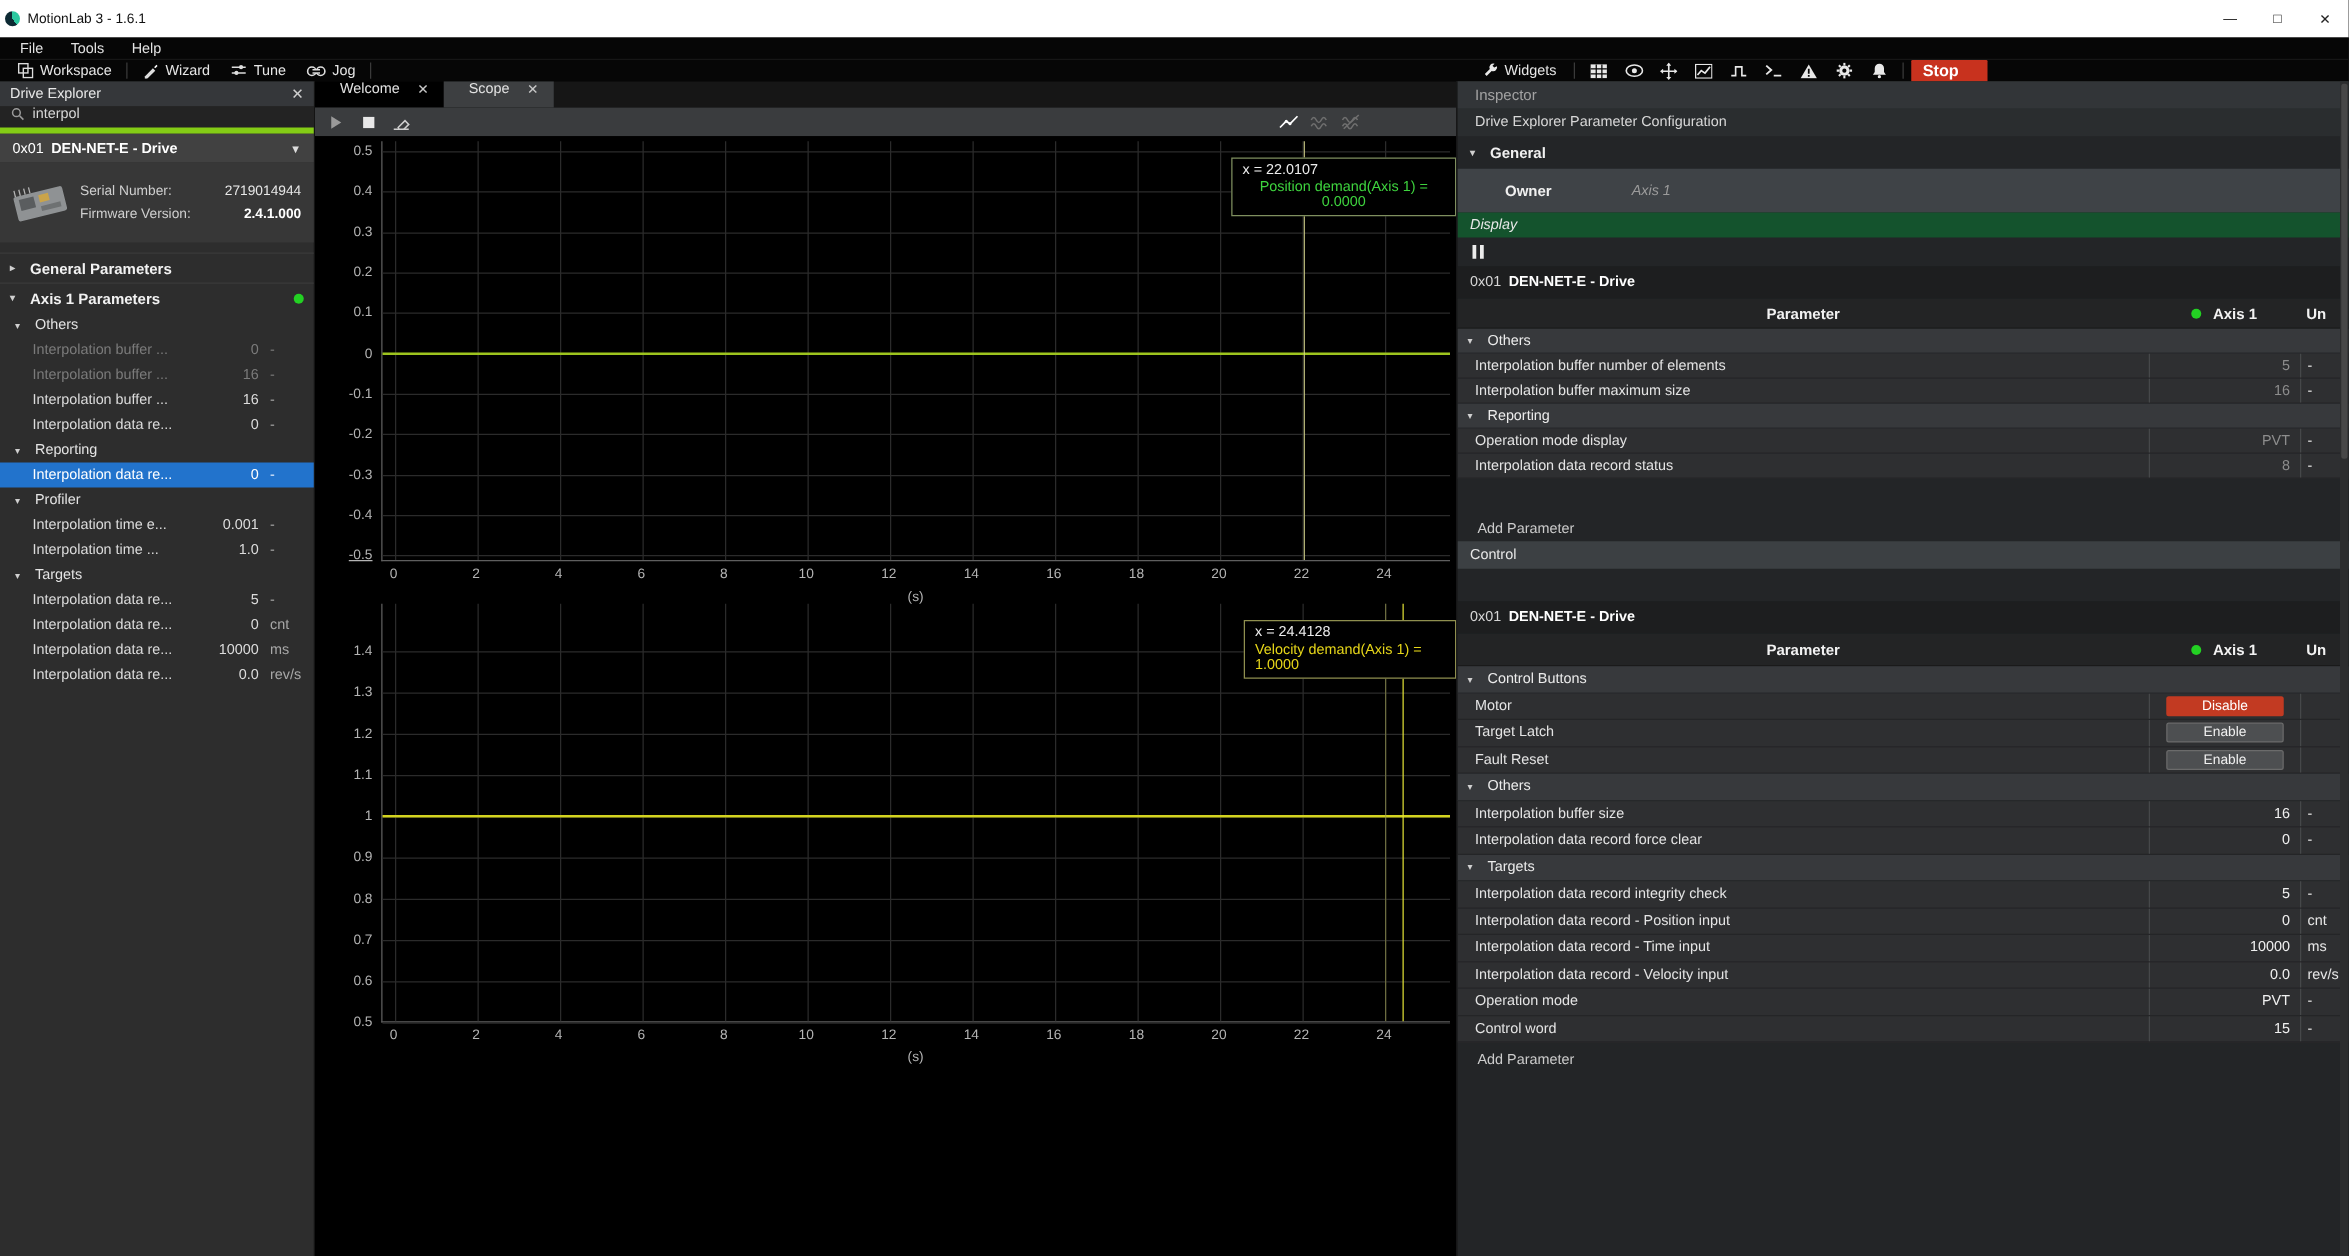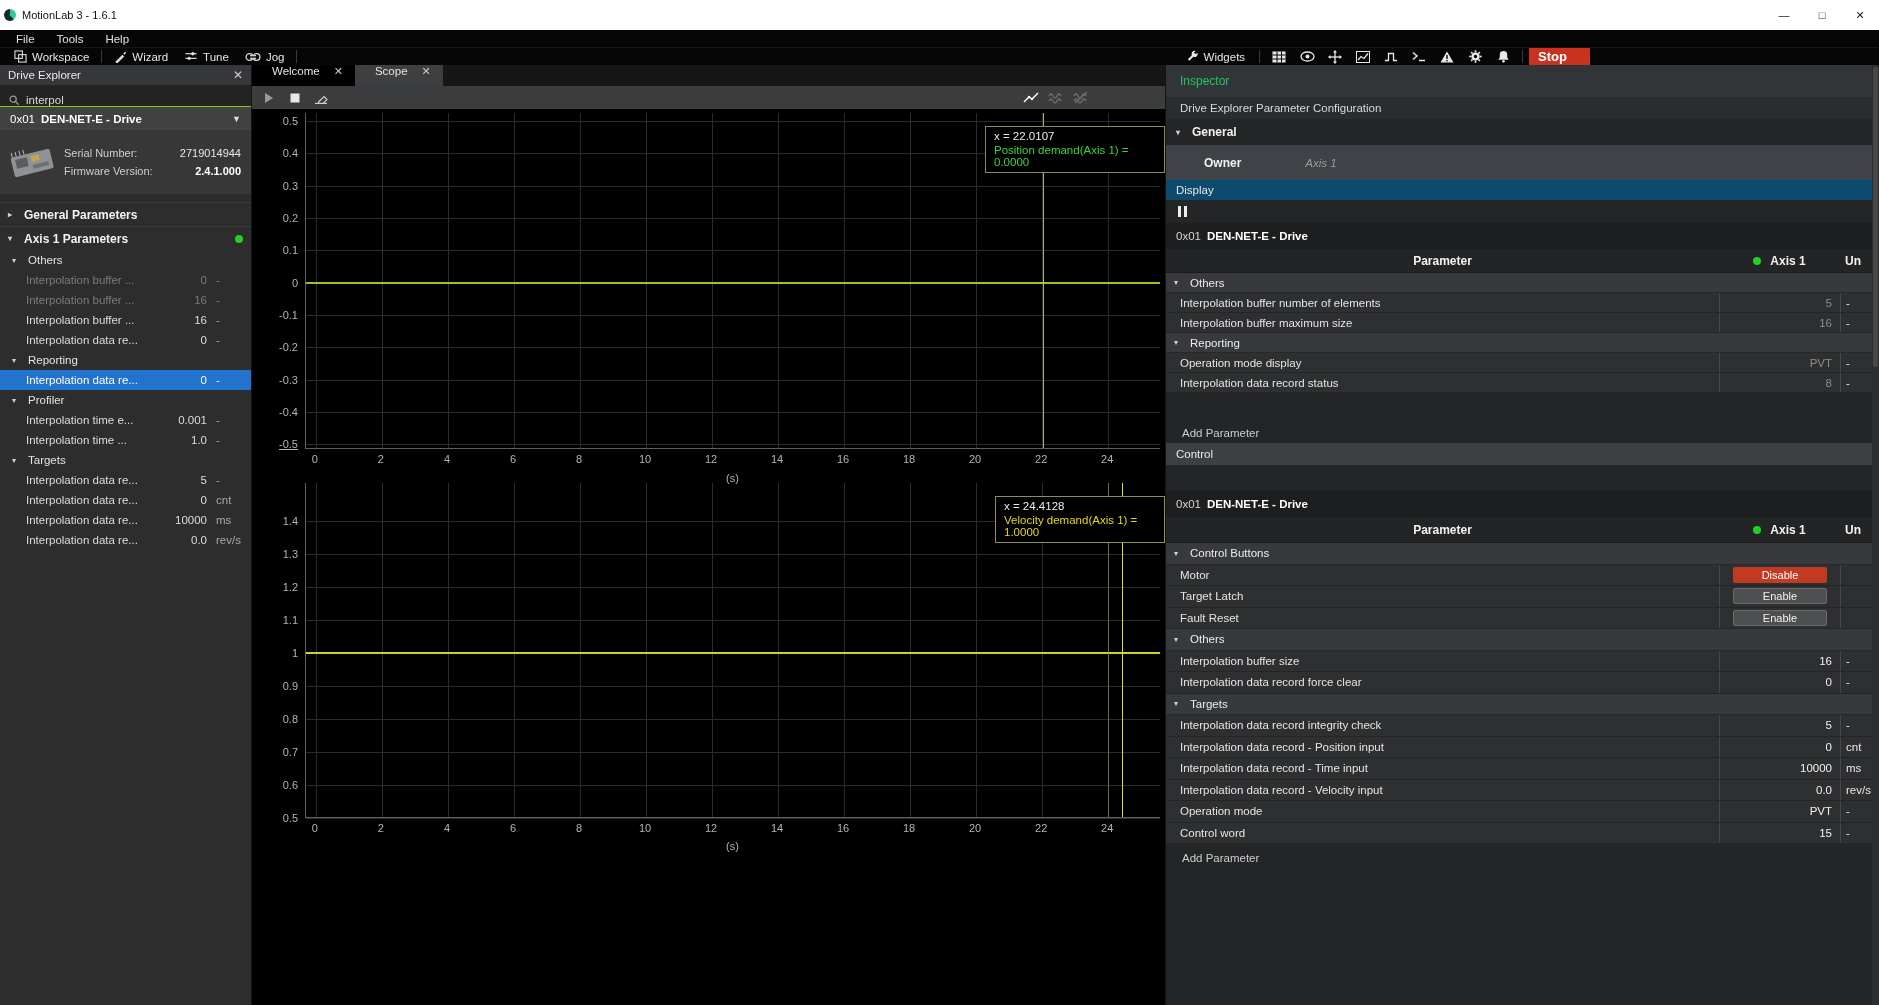--- a/index.html
+++ b/index.html
@@ -26,21 +26,21 @@
   .tico { width:26px; display:flex; align-items:center; justify-content:center; height:100%; }
   .stop-btn { background:#c8321e; color:#fff; font-weight:bold; font-size:13px; padding:1px 23px 2px 9px; border-radius:1px; }
 
   
   .main { display:flex; height:953px; }
 
   
   .left { width:252px; background:#2d2d2d; border-right:1px solid #141414; display:flex; flex-direction:column; }
   .de-header { height:20px; background:#35373a; display:flex; align-items:center; padding:0 8px; color:#e8e8e8; }
   .de-close { margin-left:auto; color:#cfcfcf; font-size:12px; }
-  .de-search { height:22px; background:#232323; display:flex; align-items:flex-end; gap:6px; padding:0 8px; border-bottom:1px solid #84cc16; }
+  .de-search { height:22px; background:#232323; display:flex; align-items:flex-start; gap:6px; padding:0 8px; border-bottom:5px solid #84cc16; }
   .de-search input { background:transparent; border:none; outline:none; color:#d8d8d8; font-family:"Liberation Sans",sans-serif; font-size:11.5px; width:190px; }
   .de-device { height:23px; background:#414141; display:flex; align-items:center; padding:0 10px; gap:6px; color:#fff; }
   .de-device b { font-weight:bold; }
   .de-device .chev { margin-left:auto; font-size:9px; color:#dcdcdc; }
   .de-info { height:64px; background:#373737; display:flex; align-items:center; padding:0 10px 0 8px; gap:8px; }
   .pcb { width:48px; height:30px; transform:rotate(-14deg); }
   .de-info-grid { flex:1; display:grid; grid-template-columns:auto 1fr; row-gap:6px; font-size:11px; }
   .de-info-grid .lab { color:#cfcfcf; }
   .de-info-grid .val { text-align:right; color:#e8e8e8; }
   .de-info-grid .val.bold { font-weight:bold; color:#fff; }
@@ -81,27 +81,27 @@
   .axis-name { position:absolute; left:53px; width:855px; text-align:center; color:#b4b4b4; font-size:11px; }
   .dataline { position:absolute; left:0; right:0; height:2px; }
   .cursor { position:absolute; top:0; bottom:0; width:1px; }
   .tooltip { position:absolute; background:#000; border:1px solid #8a8a6a; padding:3px 8px 4px 8px; font-size:11.5px; z-index:5; }
   .tooltip .tt-l1 { color:#ececec; margin-bottom:2px; }
   #tip1 { left:733px; top:17px; }
   #tip2 { left:743px; top:387px; }
 
   
   .right { width:714px; background:#232527; border-left:1px solid #141414; display:flex; flex-direction:column; position:relative; overflow:hidden; }
-  .insp-header { height:22px; background:#323538; display:flex; align-items:center; padding:16px 14px; color:#22c55e; font-size:12px; }
+  .insp-header { height:22px; background:#323538; display:flex; align-items:flex-start; padding:4px 14px; color:#a3a3a3; font-size:12px; }
   .insp-sub { height:22px; background:#2a2d2f; display:flex; align-items:center; padding:0 14px; color:#d8d8d8; }
   .insp-general { height:26px; display:flex; align-items:center; gap:7px; padding:0 10px; font-weight:bold; color:#f0f0f0; font-size:12px; }
   .insp-owner { height:35px; background:#3f4347; display:flex; align-items:center; padding:0 38px; gap:64px; }
   .insp-owner .o-lab { font-weight:bold; color:#f0f0f0; font-size:12px; }
   .insp-owner .o-val { font-style:italic; color:#9b9b9b; }
-  .band { height:20px; background:#0c4a6e; display:flex; align-items:center; padding:0 10px; color:#e8e8e8; }
+  .band { height:20px; background:#14532d; display:flex; align-items:center; padding:0 10px; color:#e8e8e8;font-style:italic; }
   .band2 { height:22px; background:#3c4043; display:flex; align-items:center; padding:0 10px; color:#e8e8e8; }
   .pause-row { height:23px; display:flex; align-items:center; padding:0 12px; }
   .pause-ic { display:flex; gap:3px; }
   .pause-ic i { display:block; width:3px; height:11px; background:#ececec; }
   .dev-header { height:26px; background:#1d1e1f; display:flex; align-items:center; gap:6px; padding:0 10px; color:#d6d6d6; }
   .dev-header b { color:#fff; }
   .tbl-header { height:24px; background:#232425; display:flex; align-items:center; border-bottom:1px solid #1a1a1a; }
   .th-param { flex:1; text-align:center; font-weight:bold; color:#f2f2f2; font-size:12px; }
   .th-axis { width:121px; display:flex; align-items:center; justify-content:center; gap:9px; font-weight:bold; color:#f2f2f2; font-size:12px; }
   .th-units { width:39px; font-weight:bold; color:#f2f2f2; font-size:12px; padding-left:5px; overflow:hidden; white-space:nowrap; }
@@ -519,21 +519,21 @@
           <span class="vg" style="left: 736.158px;"></span>
           <span class="vg" style="left: 802.181px;"></span>
           <span class="dataline" style="top: 169.138px; background: rgb(211, 211, 31);"></span>
           <span class="cursor" style="left: 802.181px; background: rgb(152, 152, 79); opacity: 0.6;"></span>
           <span class="cursor" style="left: 815.809px; background: rgb(232, 232, 56); opacity: 0.95;"></span>
         </div>
       <div class="axis-name" id="axn1" style="top:363px;">(s)</div>
       <div class="axis-name" id="axn2" style="top:731px;">(s)</div>
       <div class="tooltip" id="tip1" style="border-color: rgb(127, 143, 95);">
         <div class="tt-l1">x = 22.0107</div>
-        <div class="tt-l2" style="color: rgb(62, 211, 62);">Position demand(Axis 1) = 0.0000</div>
+        <div class="tt-l2" style="color: rgb(62, 211, 62); text-align: center;">Position demand(Axis 1) = 0.0000</div>
       </div>
       <div class="tooltip" id="tip2" style="border-color: rgb(143, 143, 79);">
         <div class="tt-l1">x = 24.4128</div>
         <div class="tt-l2" style="color: rgb(230, 214, 25);">Velocity demand(Axis 1) = 1.0000</div>
       </div>
     <span class="ylab" style="top: 6.07692px;">0.5</span>
         <span class="ylab" style="top: 38.3846px;">0.4</span>
         <span class="ylab" style="top: 70.6923px;">0.3</span>
         <span class="ylab" style="top: 103px;">0.2</span>
         <span class="ylab" style="top: 135.308px;">0.1</span>

